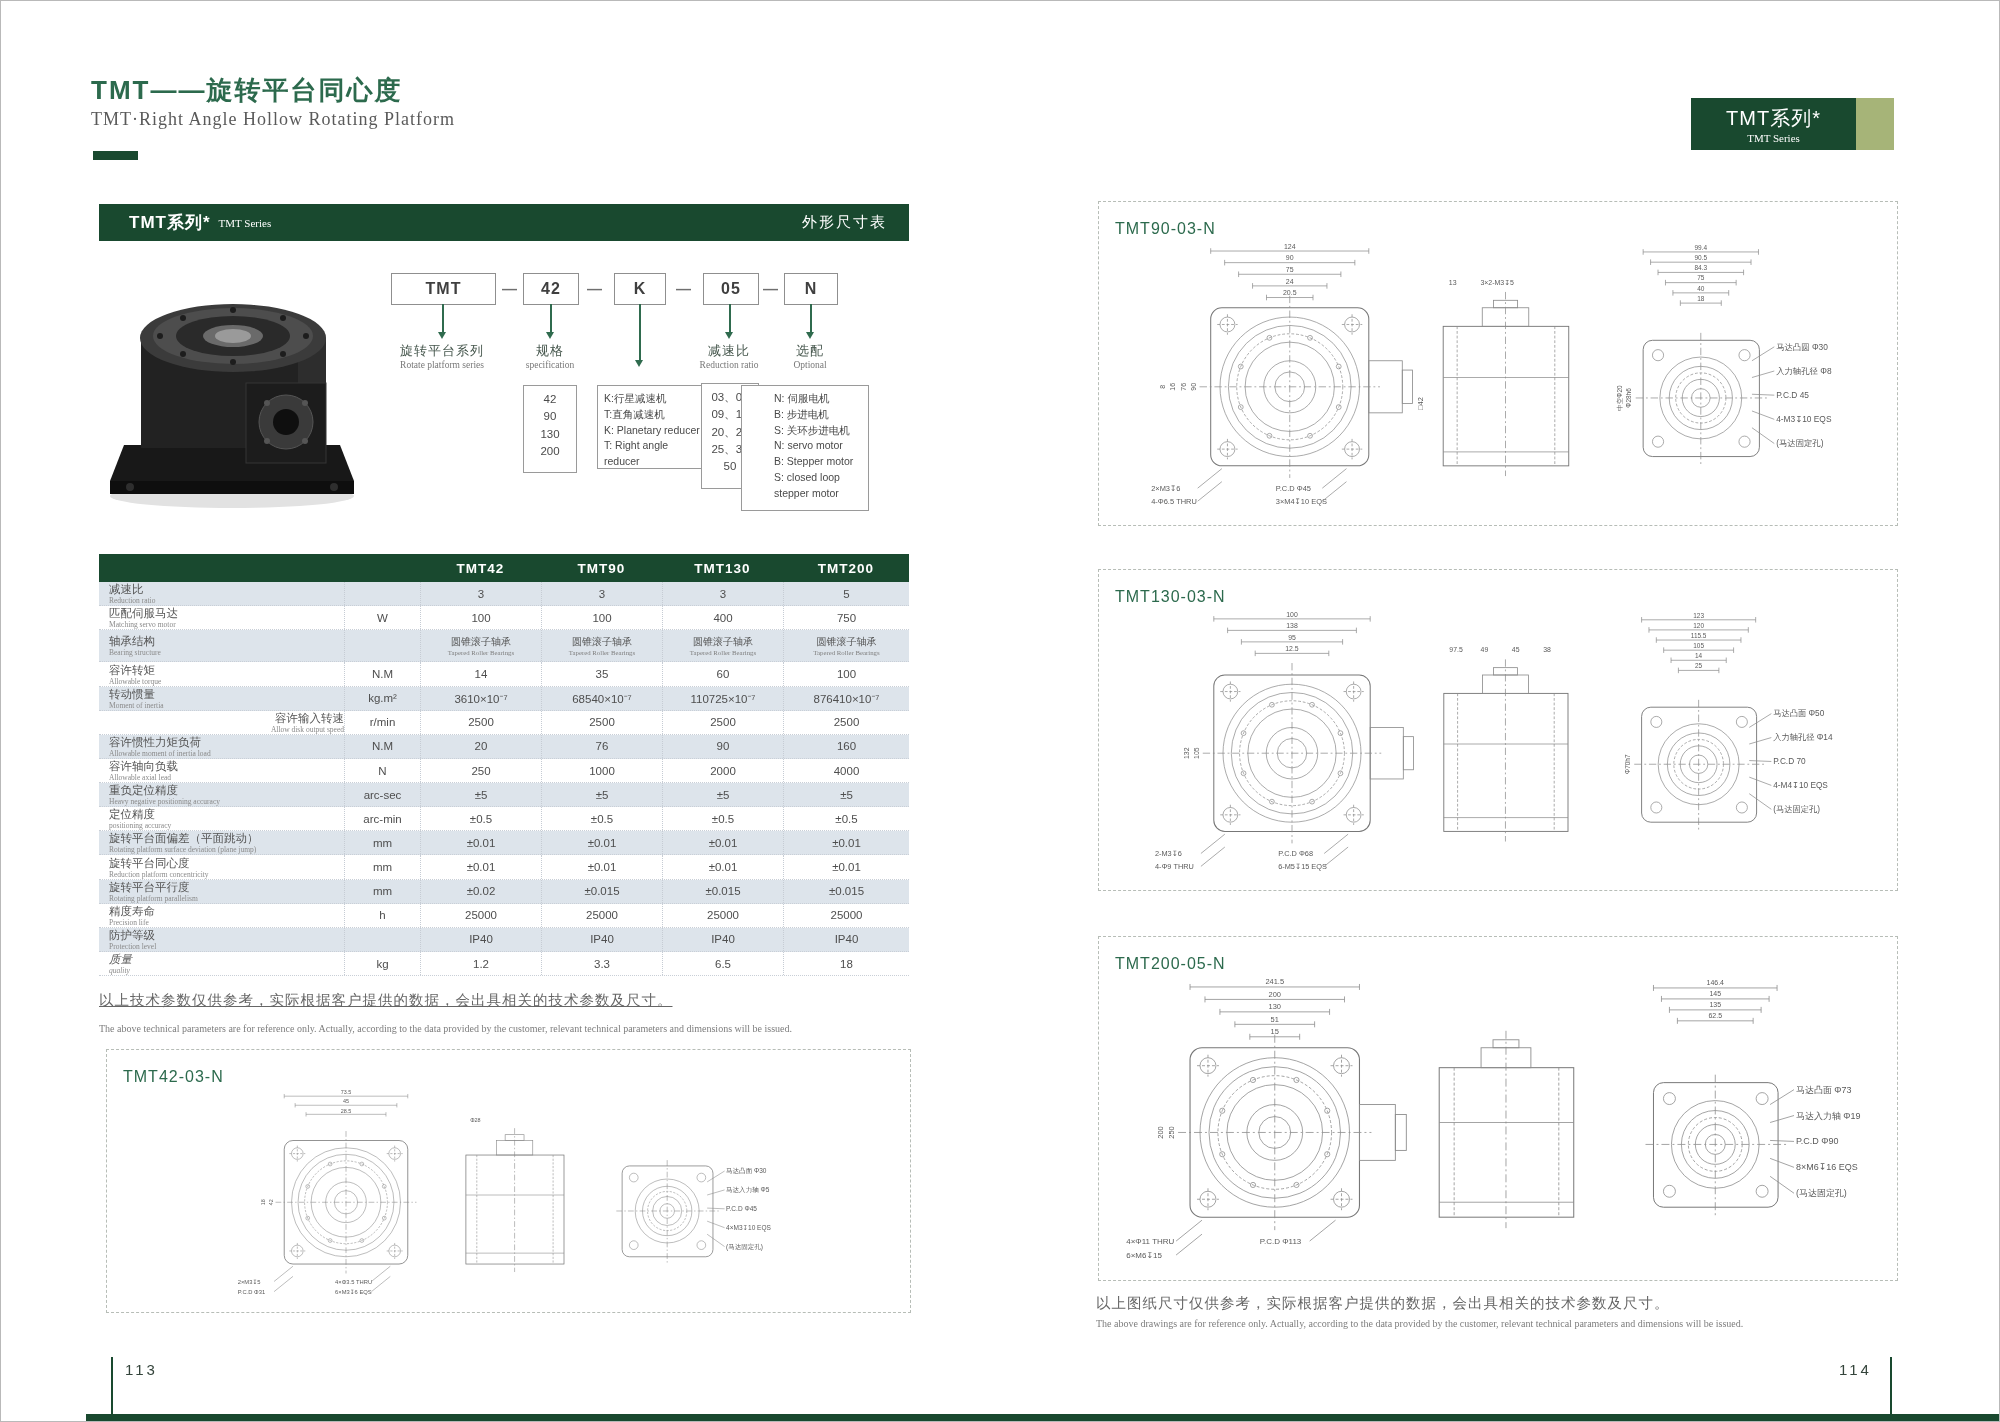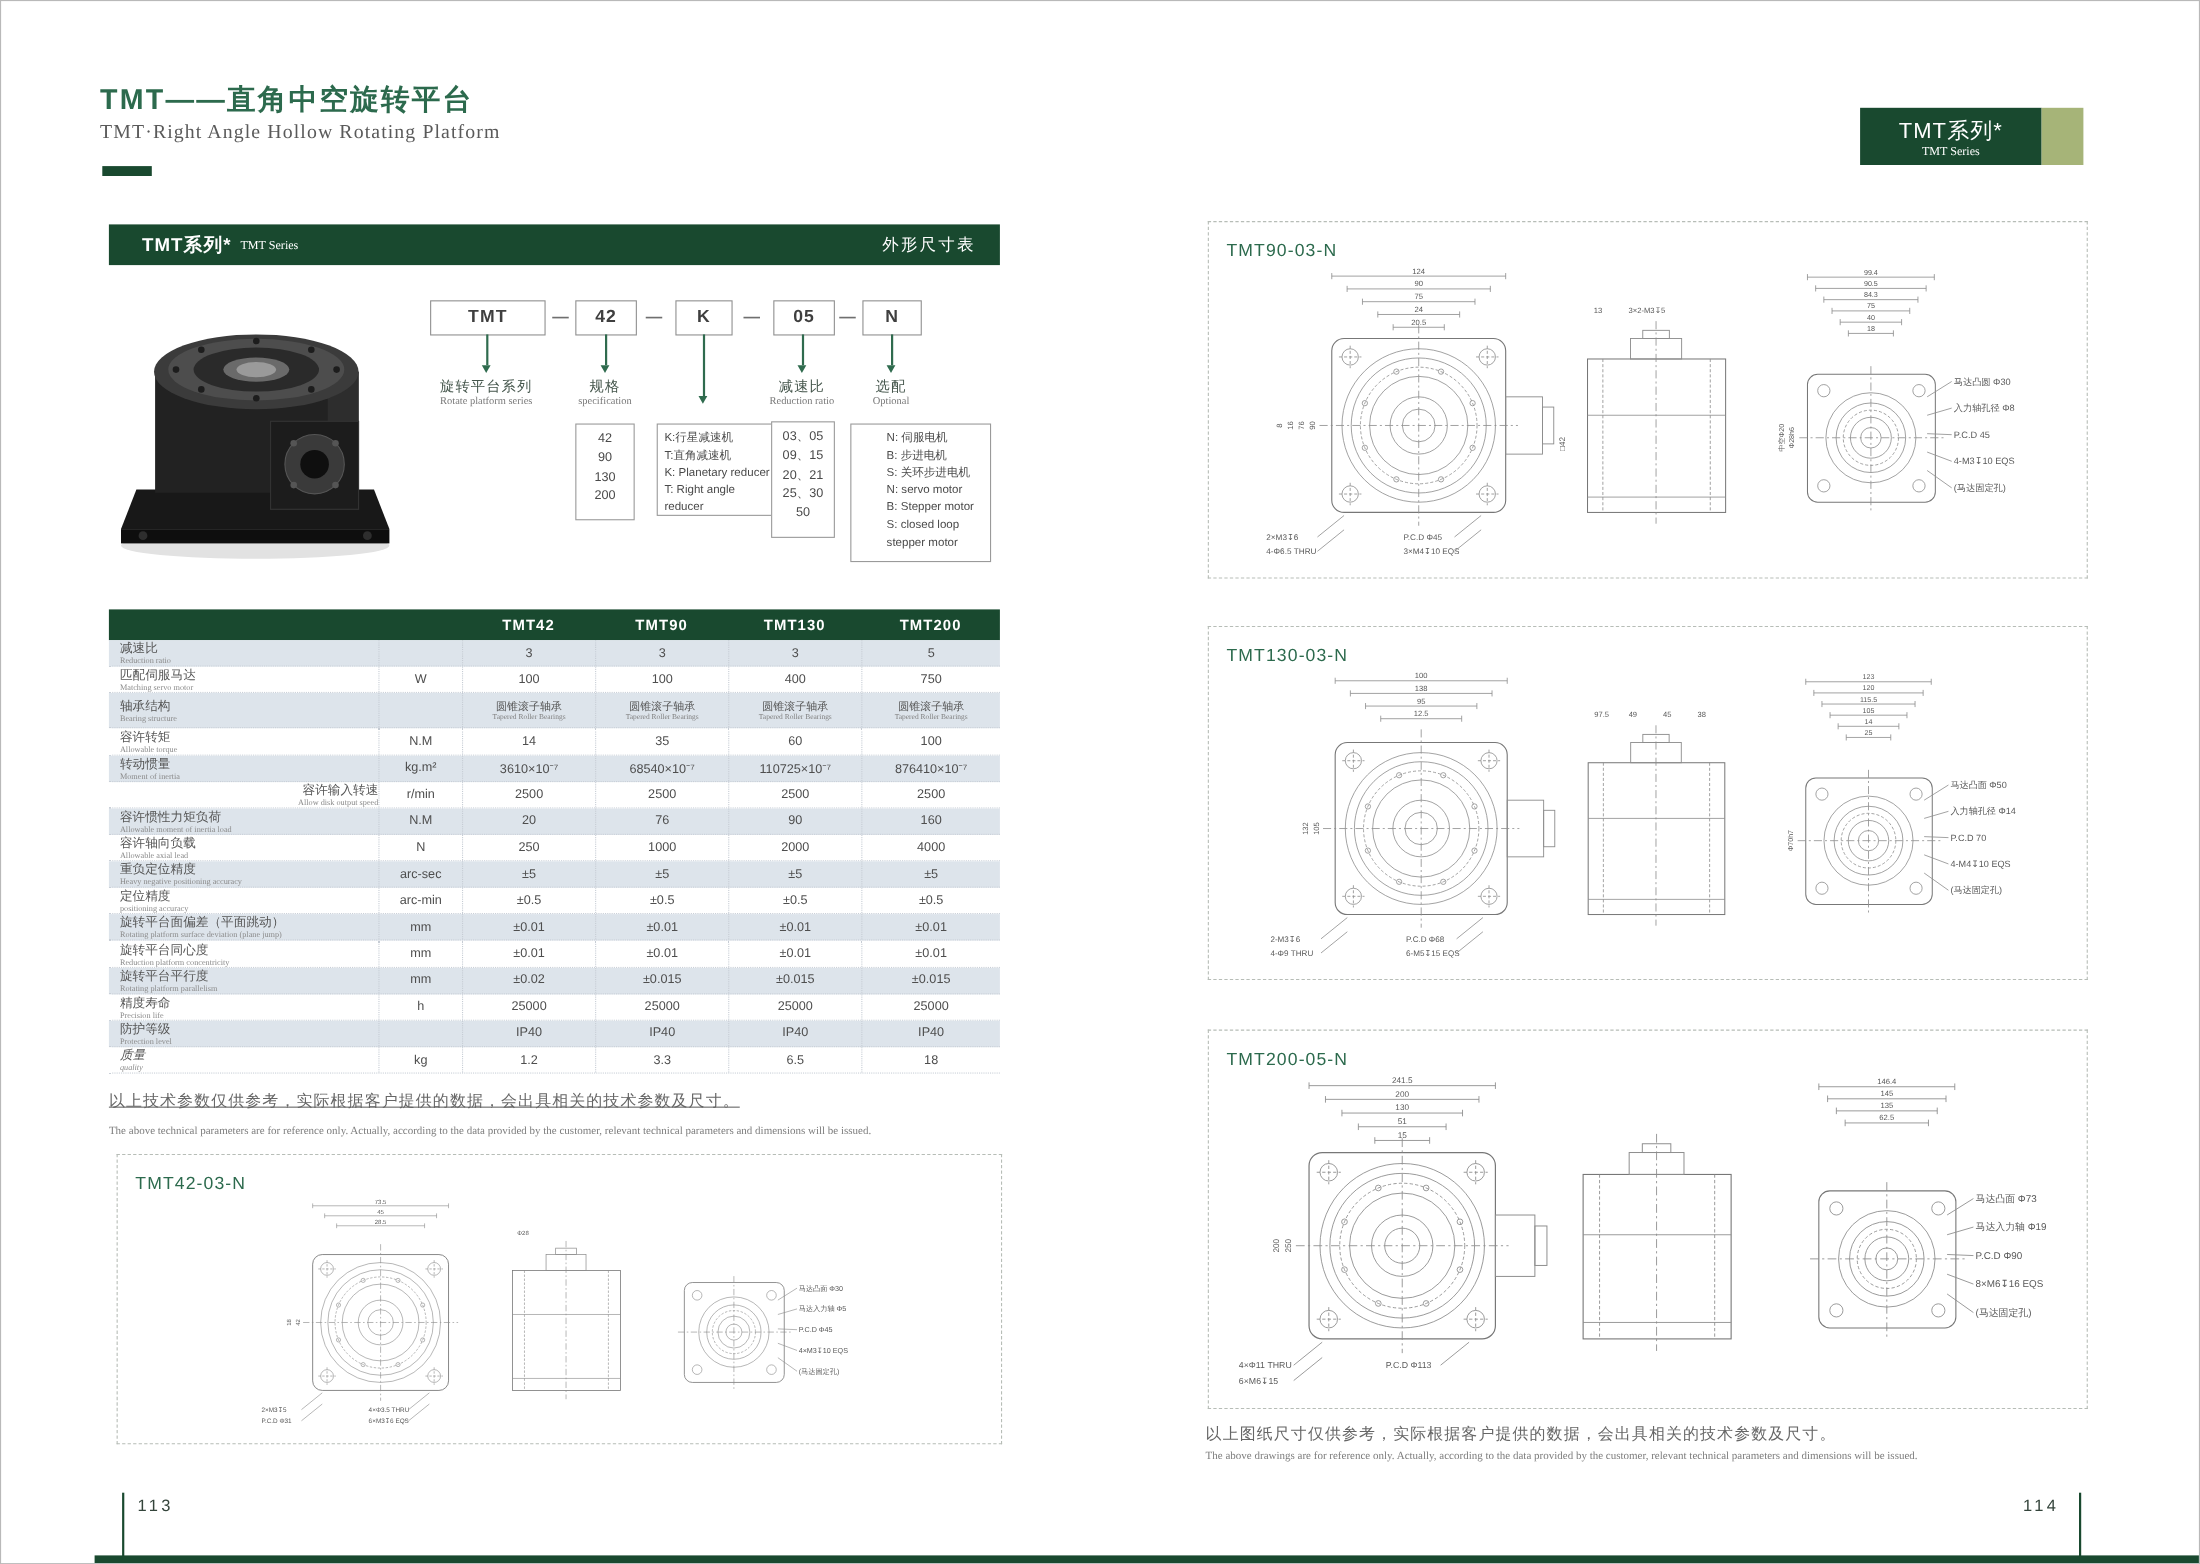--- a/index.html
+++ b/index.html
@@ -46,21 +46,21 @@
   .t-cell{display:flex;flex-direction:column;align-items:center;justify-content:center;
           border-left:1px dotted #c6ccd4;box-sizing:border-box;color:#4e4e4e;font-size:11.5px;}
   .t-cell .v2a{font-size:10px;color:#555;}
   .t-cell .v2b{font-size:6.8px;color:#808080;font-family:"Liberation Serif",serif;}
 </style>
 </head>
 <body>
 
 <div class="canvas" id="canvas">
 
-  <div class="abs title-cn" style="left:90px;top:72px;">TMT——直角中空旋转平台</div>
+  <div class="abs title-cn" style="left:90px;top:72px;">TMT——旋转平台同心度</div>
   <div class="abs title-en serif" style="left:90px;top:108px;">TMT·Right Angle Hollow Rotating Platform</div>
   <div class="abs green-bg" style="left:92px;top:150px;width:45px;height:9px;"></div>
 
   <div class="abs green-bg" style="left:1690px;top:97px;width:165px;height:52px;display:flex;flex-direction:column;justify-content:center;">
     <div class="tab-cn">TMT系列*</div>
     <div class="tab-en serif">TMT Series</div>
   </div>
   <div class="abs" style="left:1855px;top:97px;width:38px;height:52px;background:#a6b478;"></div>
 
   <div class="abs green-bg" style="left:98px;top:203px;width:810px;height:37px;display:flex;align-items:center;padding:0 22px 0 30px;box-sizing:border-box;">
@@ -146,21 +146,21 @@
 200</div>
   <div class="abs opt-box" style="left:596px;top:384px;width:112px;height:84px;">K:行星减速机
 T:直角减速机
 K: Planetary reducer
 T: Right angle reducer</div>
   <div class="abs opt-box opt-center" style="left:700px;top:382px;width:58px;height:106px;">03、05
 09、15
 20、21
 25、30
 50</div>
-  <div class="abs opt-box" style="left:772px;top:384px;width:128px;height:126px;padding-left:32px;">N: 伺服电机
+  <div class="abs opt-box" style="left:740px;top:384px;width:128px;height:126px;padding-left:32px;">N: 伺服电机
 B: 步进电机
 S: 关环步进电机
 N: servo motor
 B: Stepper motor
 S: closed loop stepper motor</div>
 
   <div class="abs" id="spec-table" style="left:98px;top:553px;width:810px;height:422px;">
       <div class="t-header">
         <div class="hc" style="width: 245px;"></div>
         <div class="hc" style="width: 76px;"></div>

